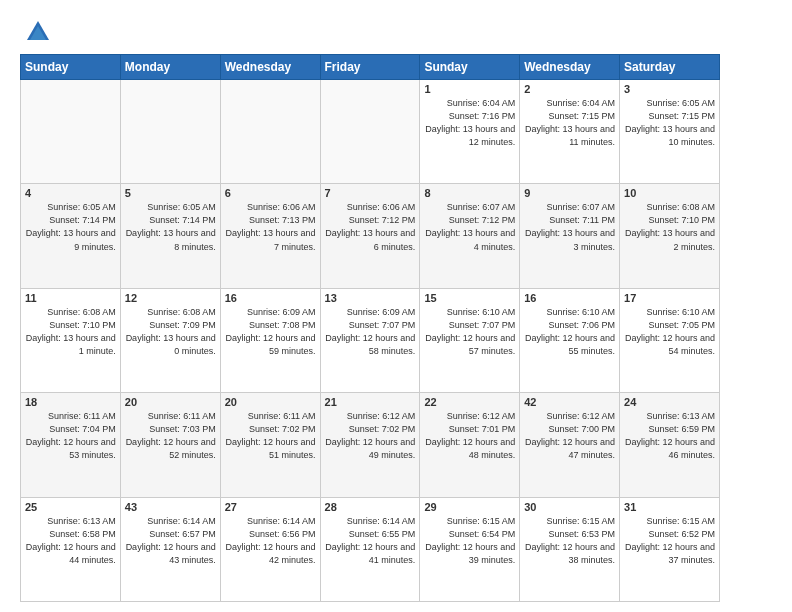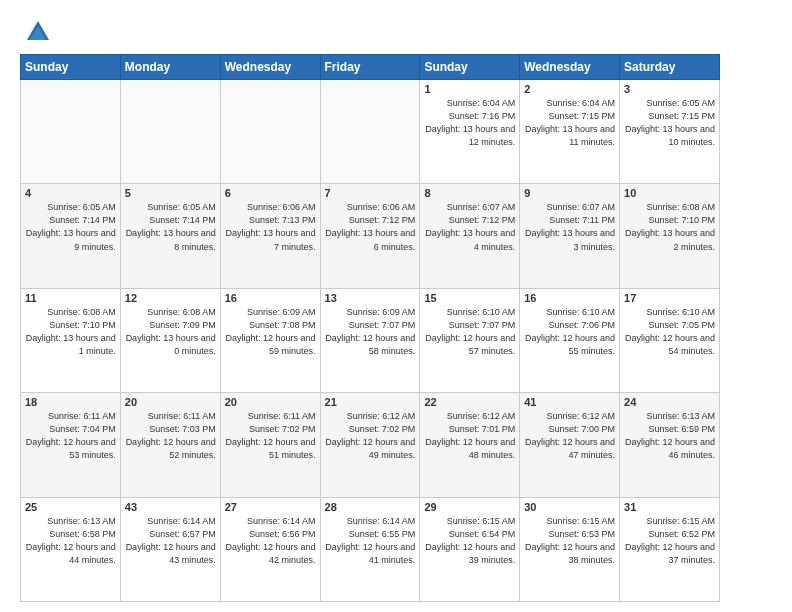--- a/index.html
+++ b/index.html
@@ -235,21 +235,21 @@
           </td>
           <td>
             <span class="day-num">21</span>
             <div class="day-info">Sunrise: 6:12 AM<br>Sunset: 7:02 PM<br>Daylight: 12 hours and 49 minutes.</div>
           </td>
           <td>
             <span class="day-num">22</span>
             <div class="day-info">Sunrise: 6:12 AM<br>Sunset: 7:01 PM<br>Daylight: 12 hours and 48 minutes.</div>
           </td>
           <td>
-            <span class="day-num">41</span>
+            <span class="day-num">42</span>
             <div class="day-info">Sunrise: 6:12 AM<br>Sunset: 7:00 PM<br>Daylight: 12 hours and 47 minutes.</div>
           </td>
           <td>
             <span class="day-num">24</span>
             <div class="day-info">Sunrise: 6:13 AM<br>Sunset: 6:59 PM<br>Daylight: 12 hours and 46 minutes.</div>
           </td>
         </tr>
         <tr>
           <td>
             <span class="day-num">25</span>

